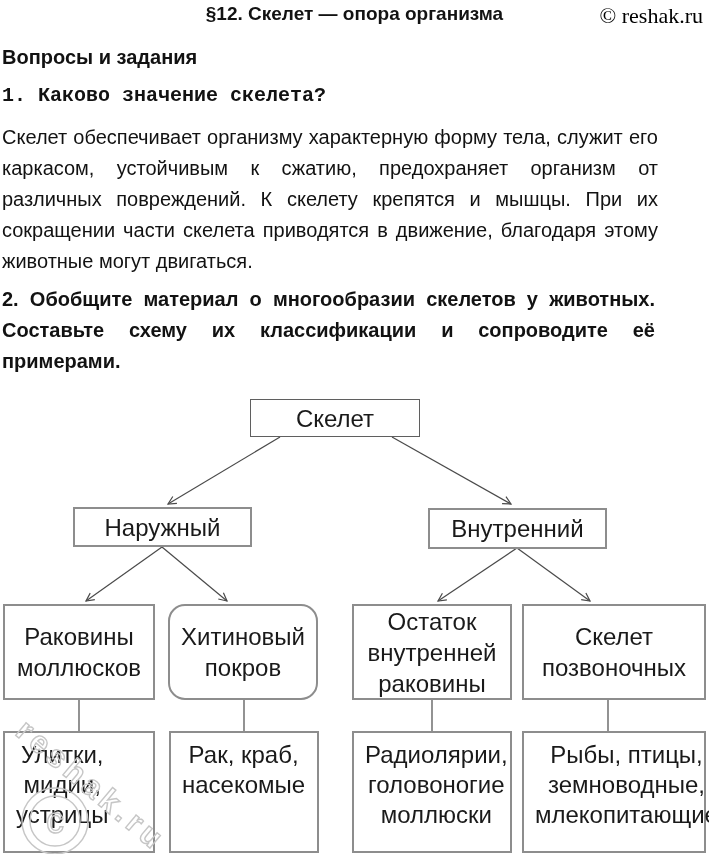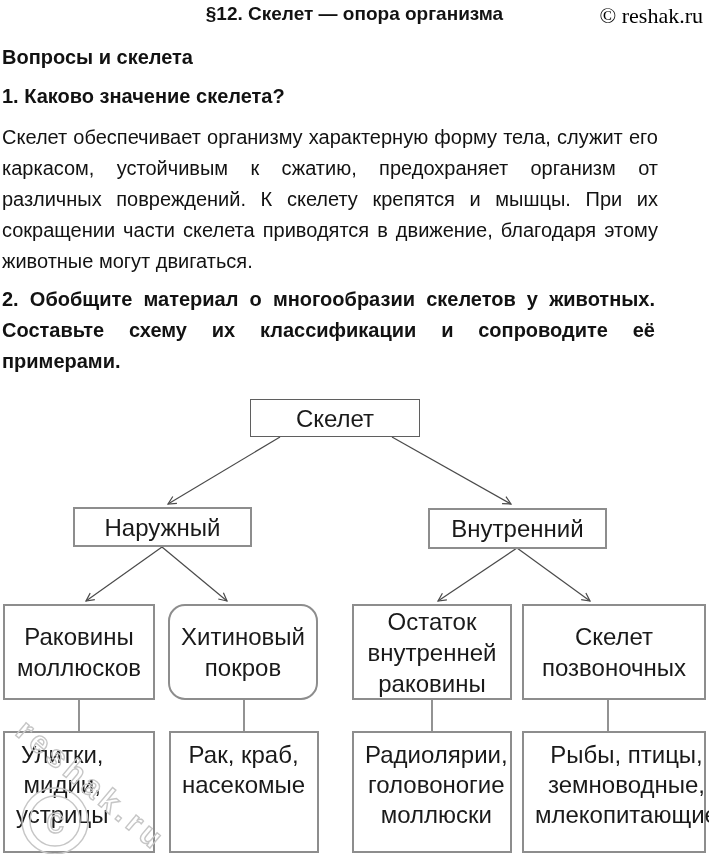--- a/index.html
+++ b/index.html
@@ -12,21 +12,21 @@
     position:absolute;top:3px;left:0;width:100%;text-align:center;
     font-weight:700;font-size:19px;letter-spacing:0;
   }
   .copyright{
     position:absolute;top:3px;right:6px;
     font-family:"Liberation Serif","DejaVu Serif",serif;
     font-size:22px;font-weight:400;color:#000;
   }
   .h-bold{position:absolute;left:2px;font-weight:700;font-size:20px;line-height:26px;}
   .sec-heading{top:44px;}
-  .q1{top:83px;}
+  .q1{top:83px;font-family:Liberation Mono, monospace;}
   .para{
     position:absolute;left:2px;width:656px;
     font-size:20px;line-height:31px;text-align:justify;text-justify:inter-word;
   }
   .answer1{top:122px;}
   .q2{top:284px;font-weight:700;width:653px;}
   .diagram{position:absolute;left:0;top:390px;width:709px;height:464px;}
   .connectors{position:absolute;left:0;top:0;}
   .node{
     position:absolute;background:#ffffff;border:2px solid #8d8d8d;
@@ -42,21 +42,21 @@
   .watermark{position:absolute;left:0;top:700px;pointer-events:none;}
 </style>
 </head>
 <body>
 
 <div class="page">
 
   <div class="title">§12. Скелет — опора организма</div>
   <div class="copyright">© reshak.ru</div>
 
-  <div class="h-bold sec-heading">Вопросы и скелета</div>
+  <div class="h-bold sec-heading">Вопросы и задания</div>
   <div class="h-bold q1">1. Каково значение скелета?</div>
   <div class="para answer1">Скелет обеспечивает организму характерную форму тела, служит его каркасом, устойчивым к сжатию, предохраняет организм от различных повреждений. К скелету крепятся и мышцы. При их сокращении части скелета приводятся в движение, благодаря этому животные могут двигаться.</div>
   <div class="para q2">2. Обобщите материал о многообразии скелетов у животных. Составьте схему их классификации и сопроводите её примерами.</div>
 
   <div class="diagram">
 
     <svg class="connectors" width="709" height="464" viewBox="0 0 709 464">
       <defs>
         <marker id="arr" markerWidth="12" markerHeight="12" refX="9" refY="5" orient="auto" markerUnits="userSpaceOnUse">
           <path d="M1,1 L9,5 L1,9" fill="none" stroke="#4a4a4a" stroke-width="1.2"></path>

